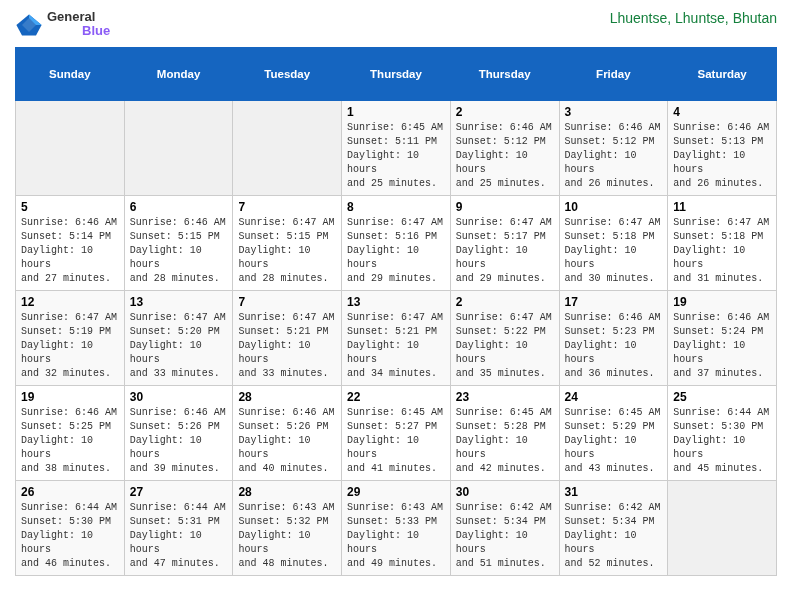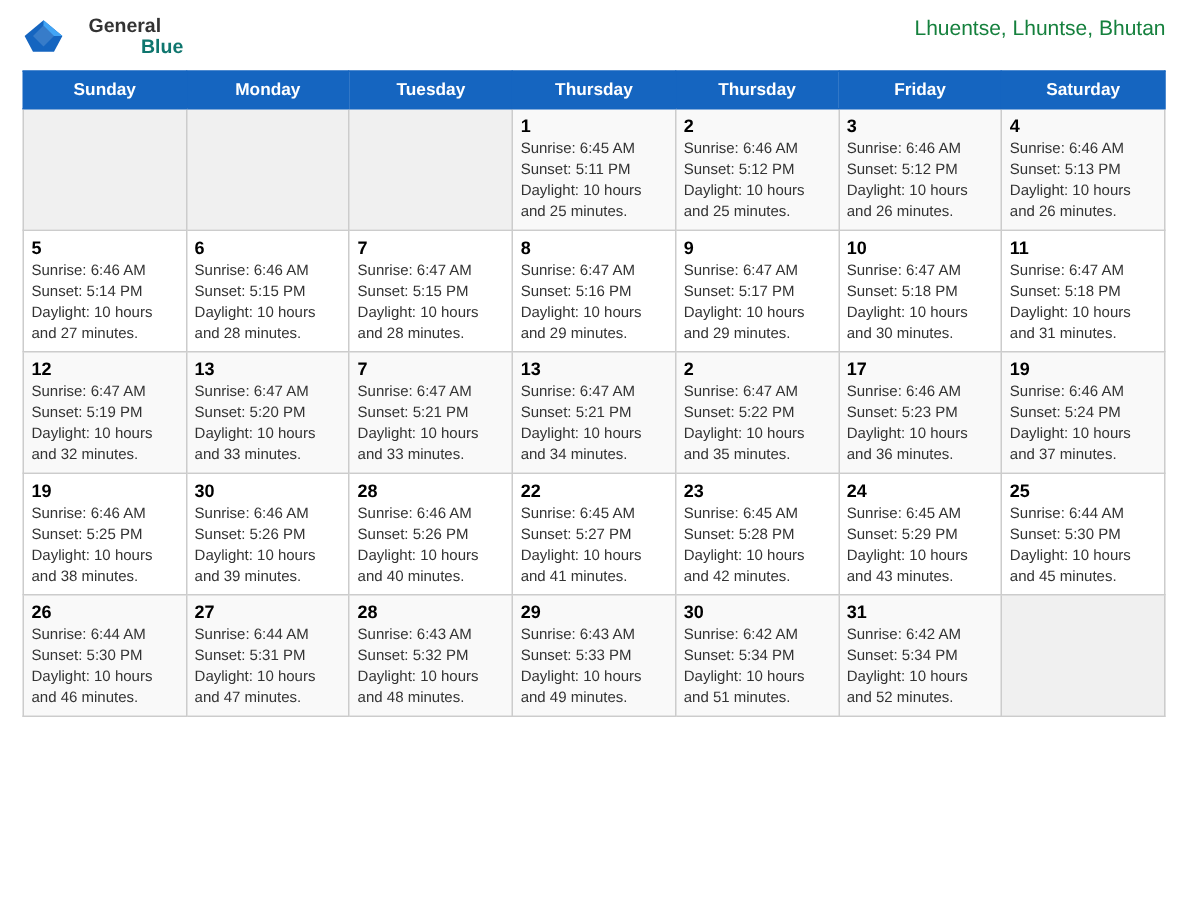--- a/index.html
+++ b/index.html
@@ -17,32 +17,32 @@
       padding: 10px 15px 10px 15px;
     }
     .header {
       display: flex;
       justify-content: space-between;
       align-items: flex-start;
       margin-bottom: 8px;
     }
     .logo {
       display: flex;
-      align-items: flex-start;
-      gap: 12px;
+      align-items: flex-end;
+      gap: 0;
     }
     .logo-text {
       display: flex;
       flex-direction: column;
       font-size: 13px;
       font-weight: bold;
       line-height: 1.1;
     }
     .logo-general { color: #333; }
-    .logo-blue { color: #0f766e; padding-left: 35px; }
+    .logo-blue { color: #8b5cf6; padding-left: 35px; }
     .logo-icon {
       width: 28px;
       height: 28px;
       margin-right: 4px;
     }
     .title-block {
       text-align: right;
     }
     .title-block h1 {
       font-size: 28px;
@@ -56,21 +56,21 @@
       font-weight: normal;
     }
     .calendar {
       width: 100%;
       border-collapse: collapse;
       font-size: 10.5px;
     }
     .calendar thead th {
       background: #1565c0;
       color: #fff;
-      padding: 6px 4px;
+      padding: 20px 4px;
       font-size: 11.5px;
       font-weight: bold;
       border: 1px solid #1565c0;
     }
     .calendar tbody td {
       border: 1px solid #ccc;
       vertical-align: top;
       padding: 4px 5px;
       width: calc(100% / 7);
       min-height: 80px;
@@ -85,20 +85,21 @@
     .day-number {
       font-weight: bold;
       font-size: 12px;
       display: block;
       margin-bottom: 2px;
     }
     .day-info {
       color: #333;
       font-size: 10px;
       line-height: 1.4;
+      font-family: Liberation Mono, monospace;
     }
     .empty-cell {
       background: #f0f0f0 !important;
     }
   </style>
 </head>
 <body>
 
 <div class="page">
   <div class="header">

